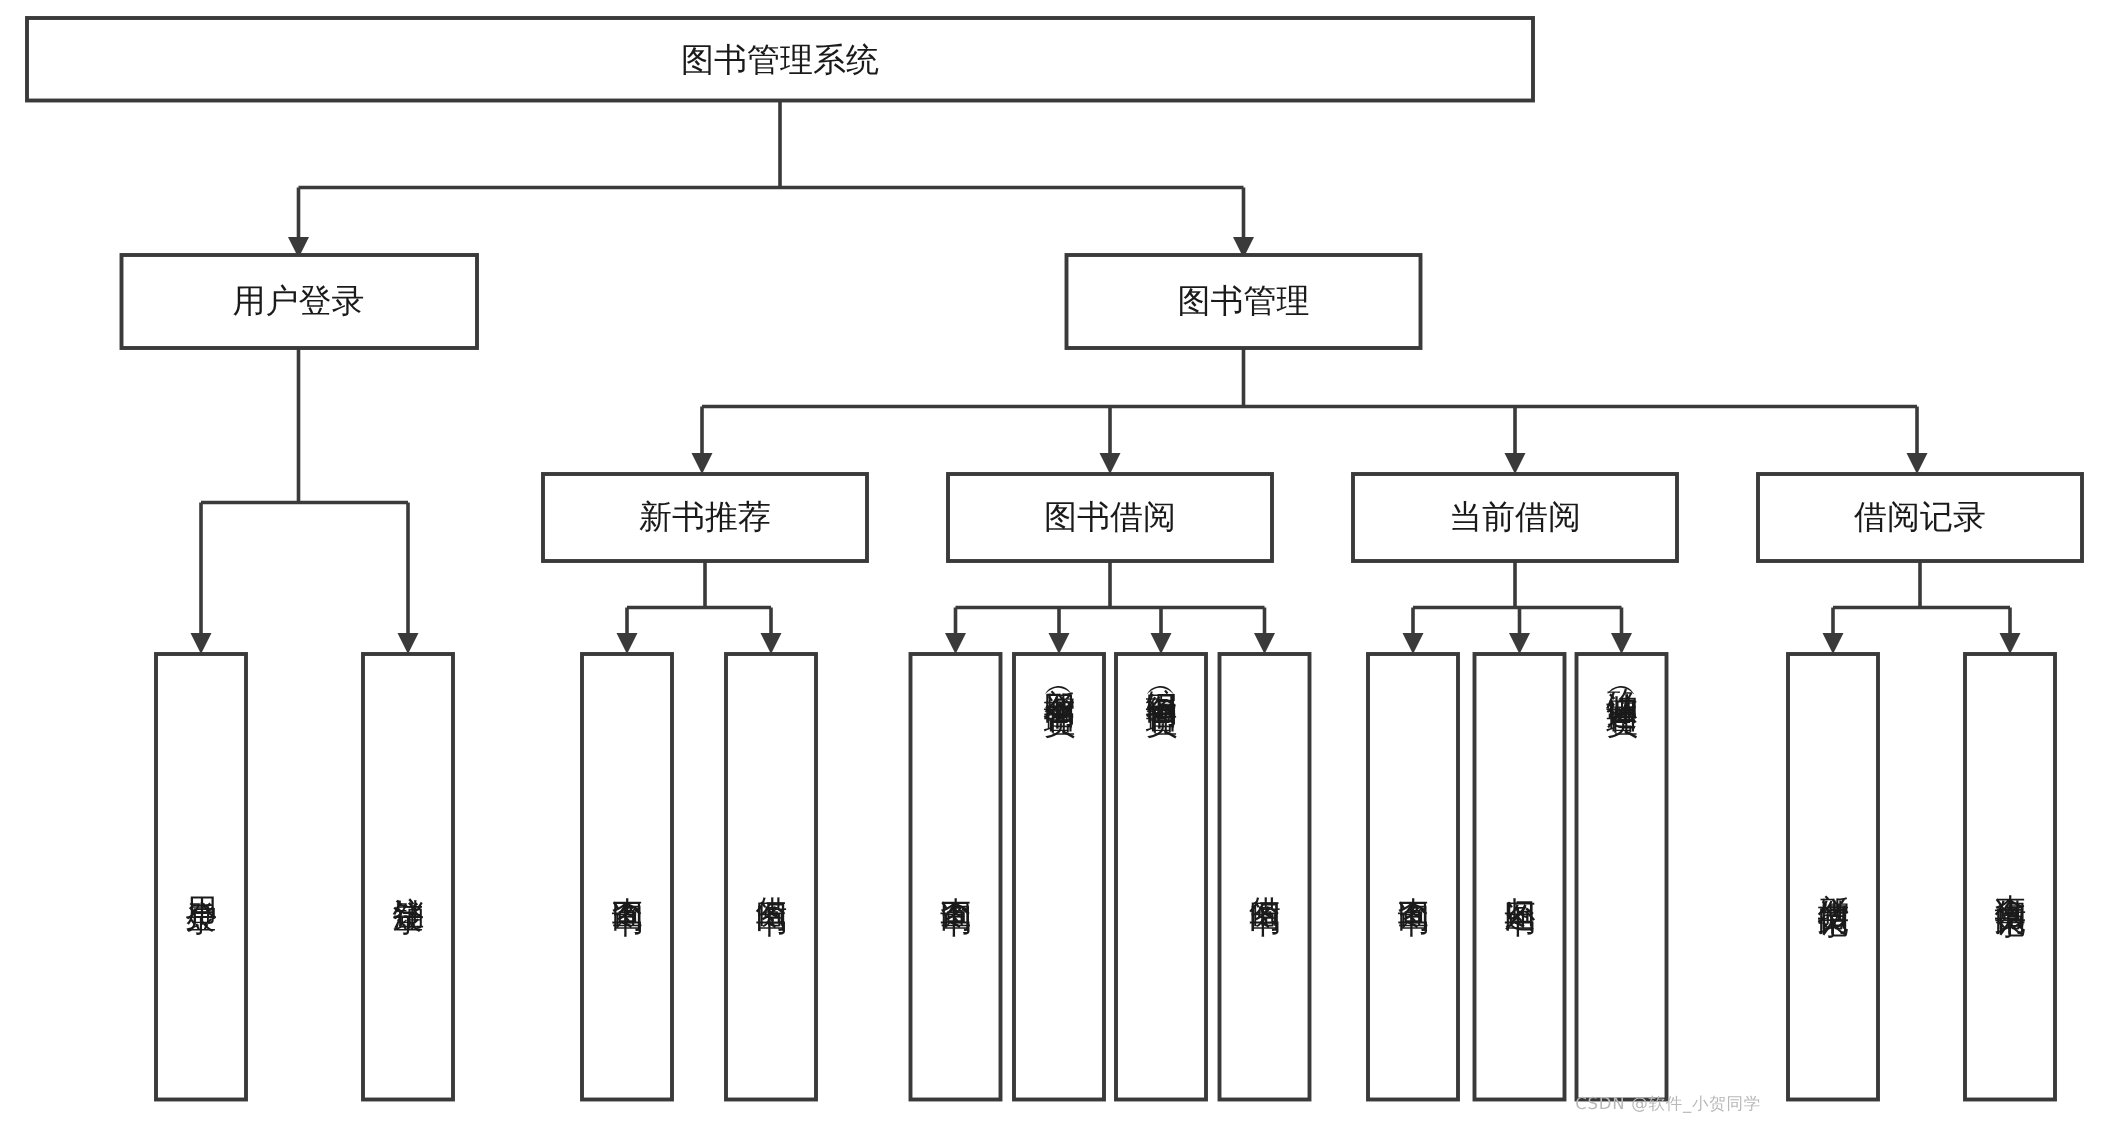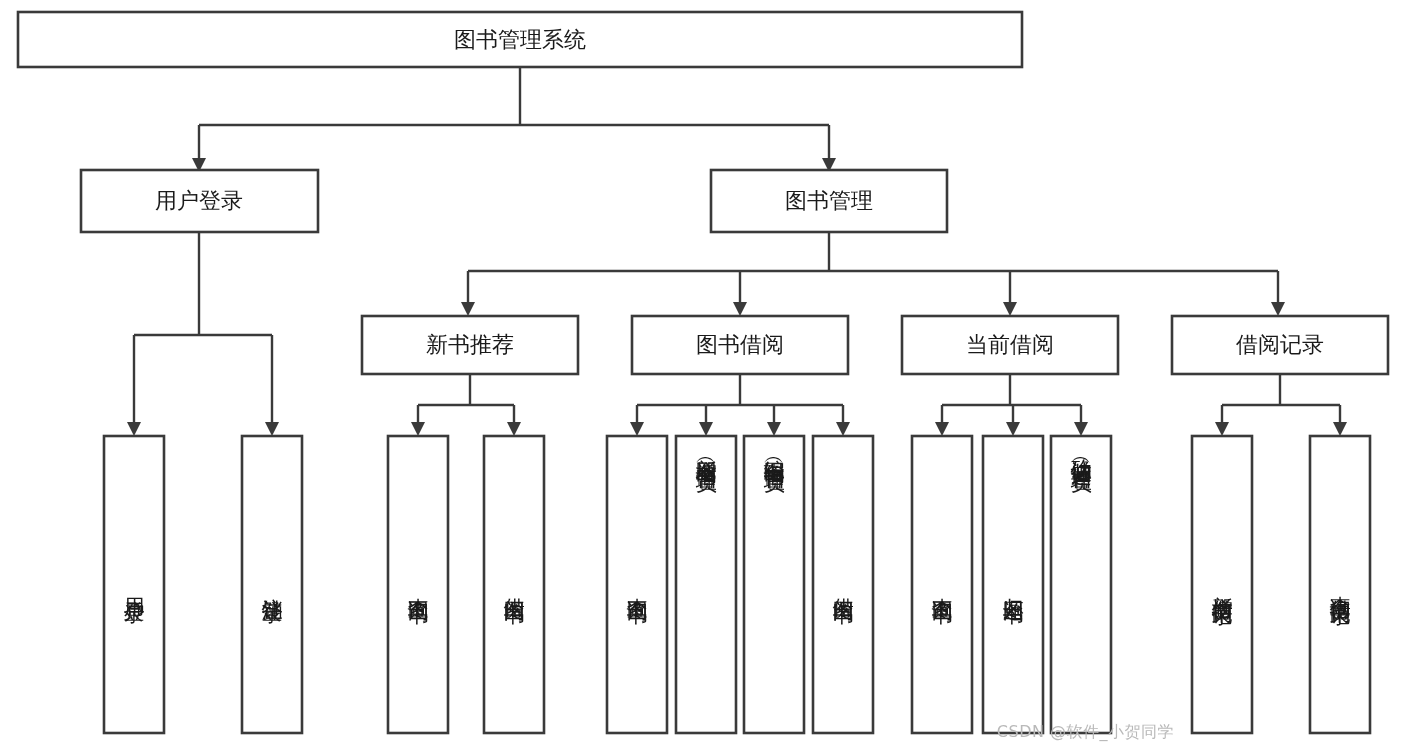--- a/index.html
+++ b/index.html
@@ -64,21 +64,21 @@
     letter-spacing: 2px;
     color: #1a1a1a;
     white-space: nowrap;
     text-align: center;
   }
   .watermark {
     position: absolute;
     right: 8px;
     bottom: 4px;
     font-family: "DejaVu Sans", "Liberation Sans", sans-serif;
-    font-size: 16px;
+    font-size: 11px;
     color: #b9b9b9;
     letter-spacing: 0.5px;
     user-select: none;
     white-space: nowrap;
   }
 </style>
 </head>
 <body>
 
 <div id="diagram-root">

